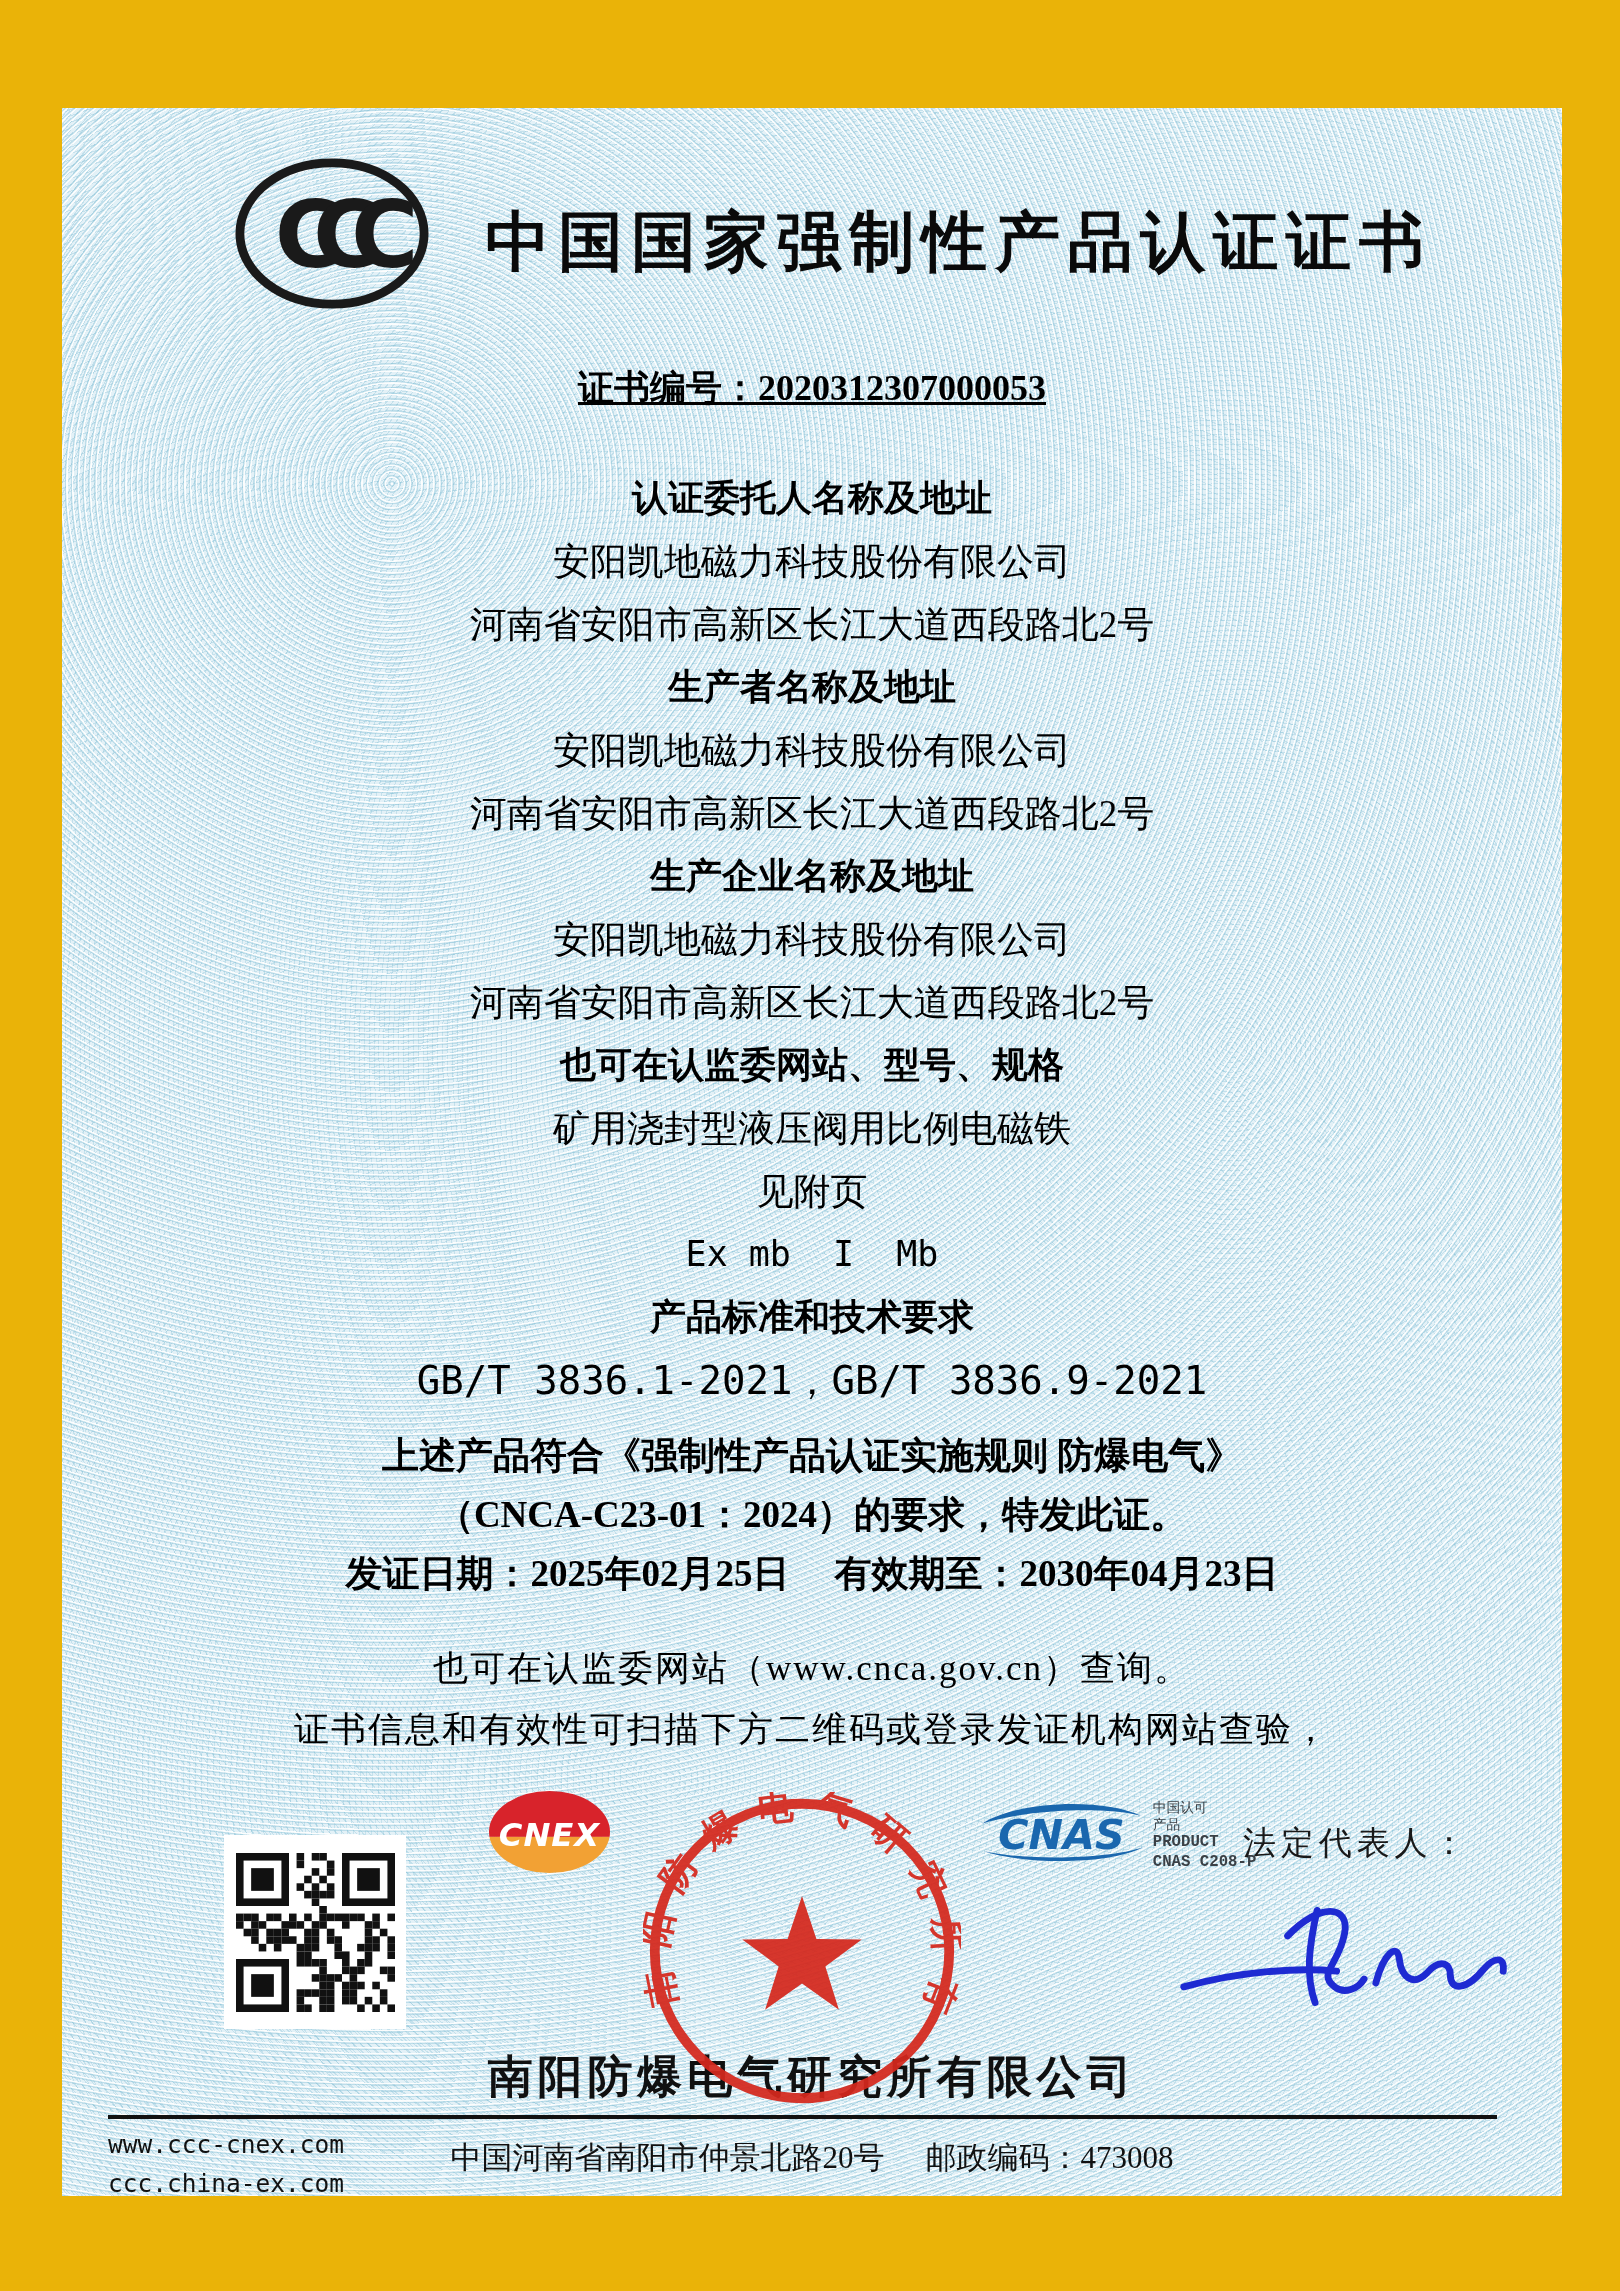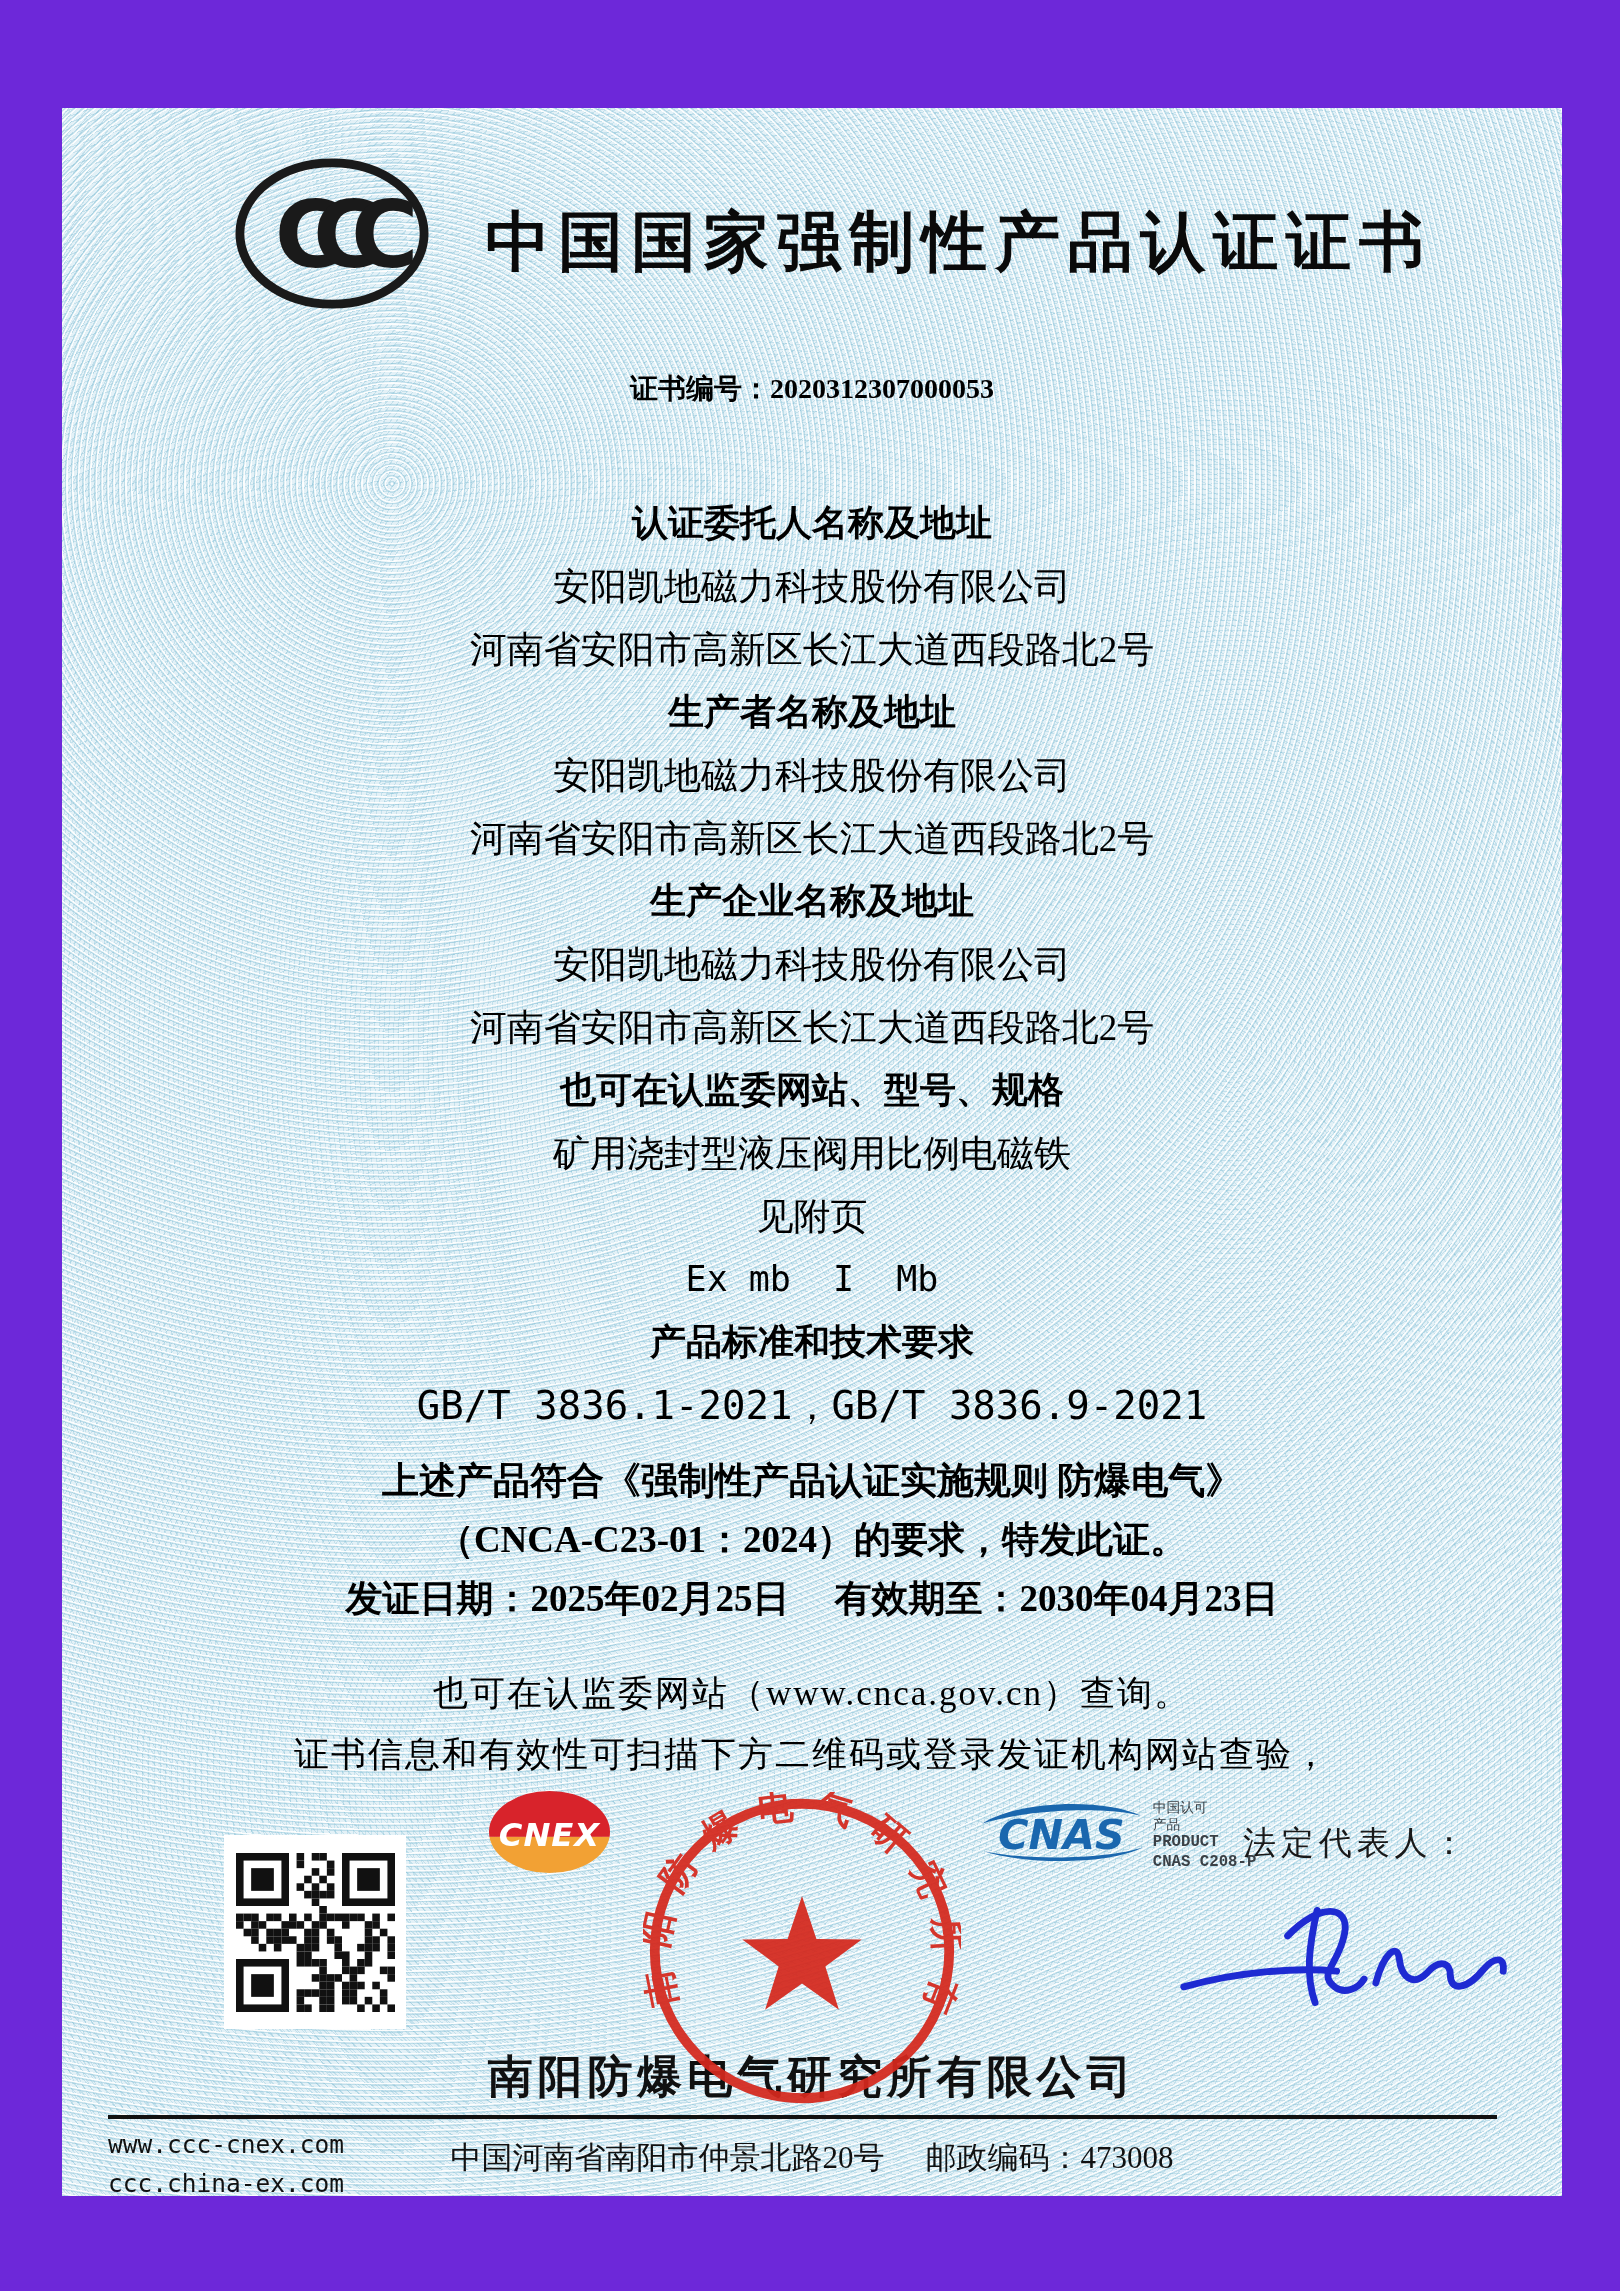--- a/index.html
+++ b/index.html
@@ -1,33 +1,33 @@
 <!DOCTYPE html>
 <html><head>
 <meta charset="utf-8">
 <style>
   html,body{margin:0;padding:0;}
   body{width:1620px;height:2292px;position:relative;background:#ffffff;
        font-family:"Liberation Serif",serif;color:#000;}
-  #page{position:absolute;inset:0;background:#6d28d9;overflow:hidden;}
+  #page{position:absolute;inset:0;background:#eab308;overflow:hidden;}
 
   
   .paper{position:absolute;left:62px;top:108px;width:1500px;height:2088px;
     background-color:#e3f1f7;
     background-image:
       repeating-radial-gradient(circle at 22% 18%, rgba(255,255,255,.9) 0 1px, rgba(126,188,211,.38) 2px 2.9px, rgba(255,255,255,0) 2.9px 5.9px),
       repeating-radial-gradient(circle at 78% 45%, rgba(126,188,211,.32) 0 1px, transparent 1px 4.9px),
       repeating-radial-gradient(circle at 40% 80%, rgba(126,188,211,.30) 0 1px, transparent 1px 5.9px);}
 
   .ccc{position:absolute;left:172px;top:49px;}
   .title{position:absolute;left:372px;top:90px;width:1049px;text-align:center;
          font-size:65px;font-weight:bold;letter-spacing:7.8px;color:#0a0a0a;}
 
   .content{position:absolute;left:0;top:257px;width:100%;text-align:center;}
-  .certno{font-size:28px;font-weight:bold;height:47px;line-height:47px;margin-bottom:80px;}
+  .certno{font-size:36px;font-weight:bold;height:47px;line-height:47px;margin-bottom:55px;text-decoration:underline;}
   .row{height:63px;line-height:63px;font-size:37px;}
   .row.h{font-weight:bold;font-size:36px;}
   .row.mono{font-family:"DejaVu Sans Mono",monospace;font-size:35px;white-space:pre;}
   .row.gbline{font-family:"DejaVu Sans Mono",monospace;font-size:39px;}
 
   .statement{margin-top:13.7px;}
   .st{height:59px;line-height:59px;font-size:37px;font-weight:bold;}
   .st .pair2{margin-left:45px;}
 
   .noticeblk{margin-top:35px;}

